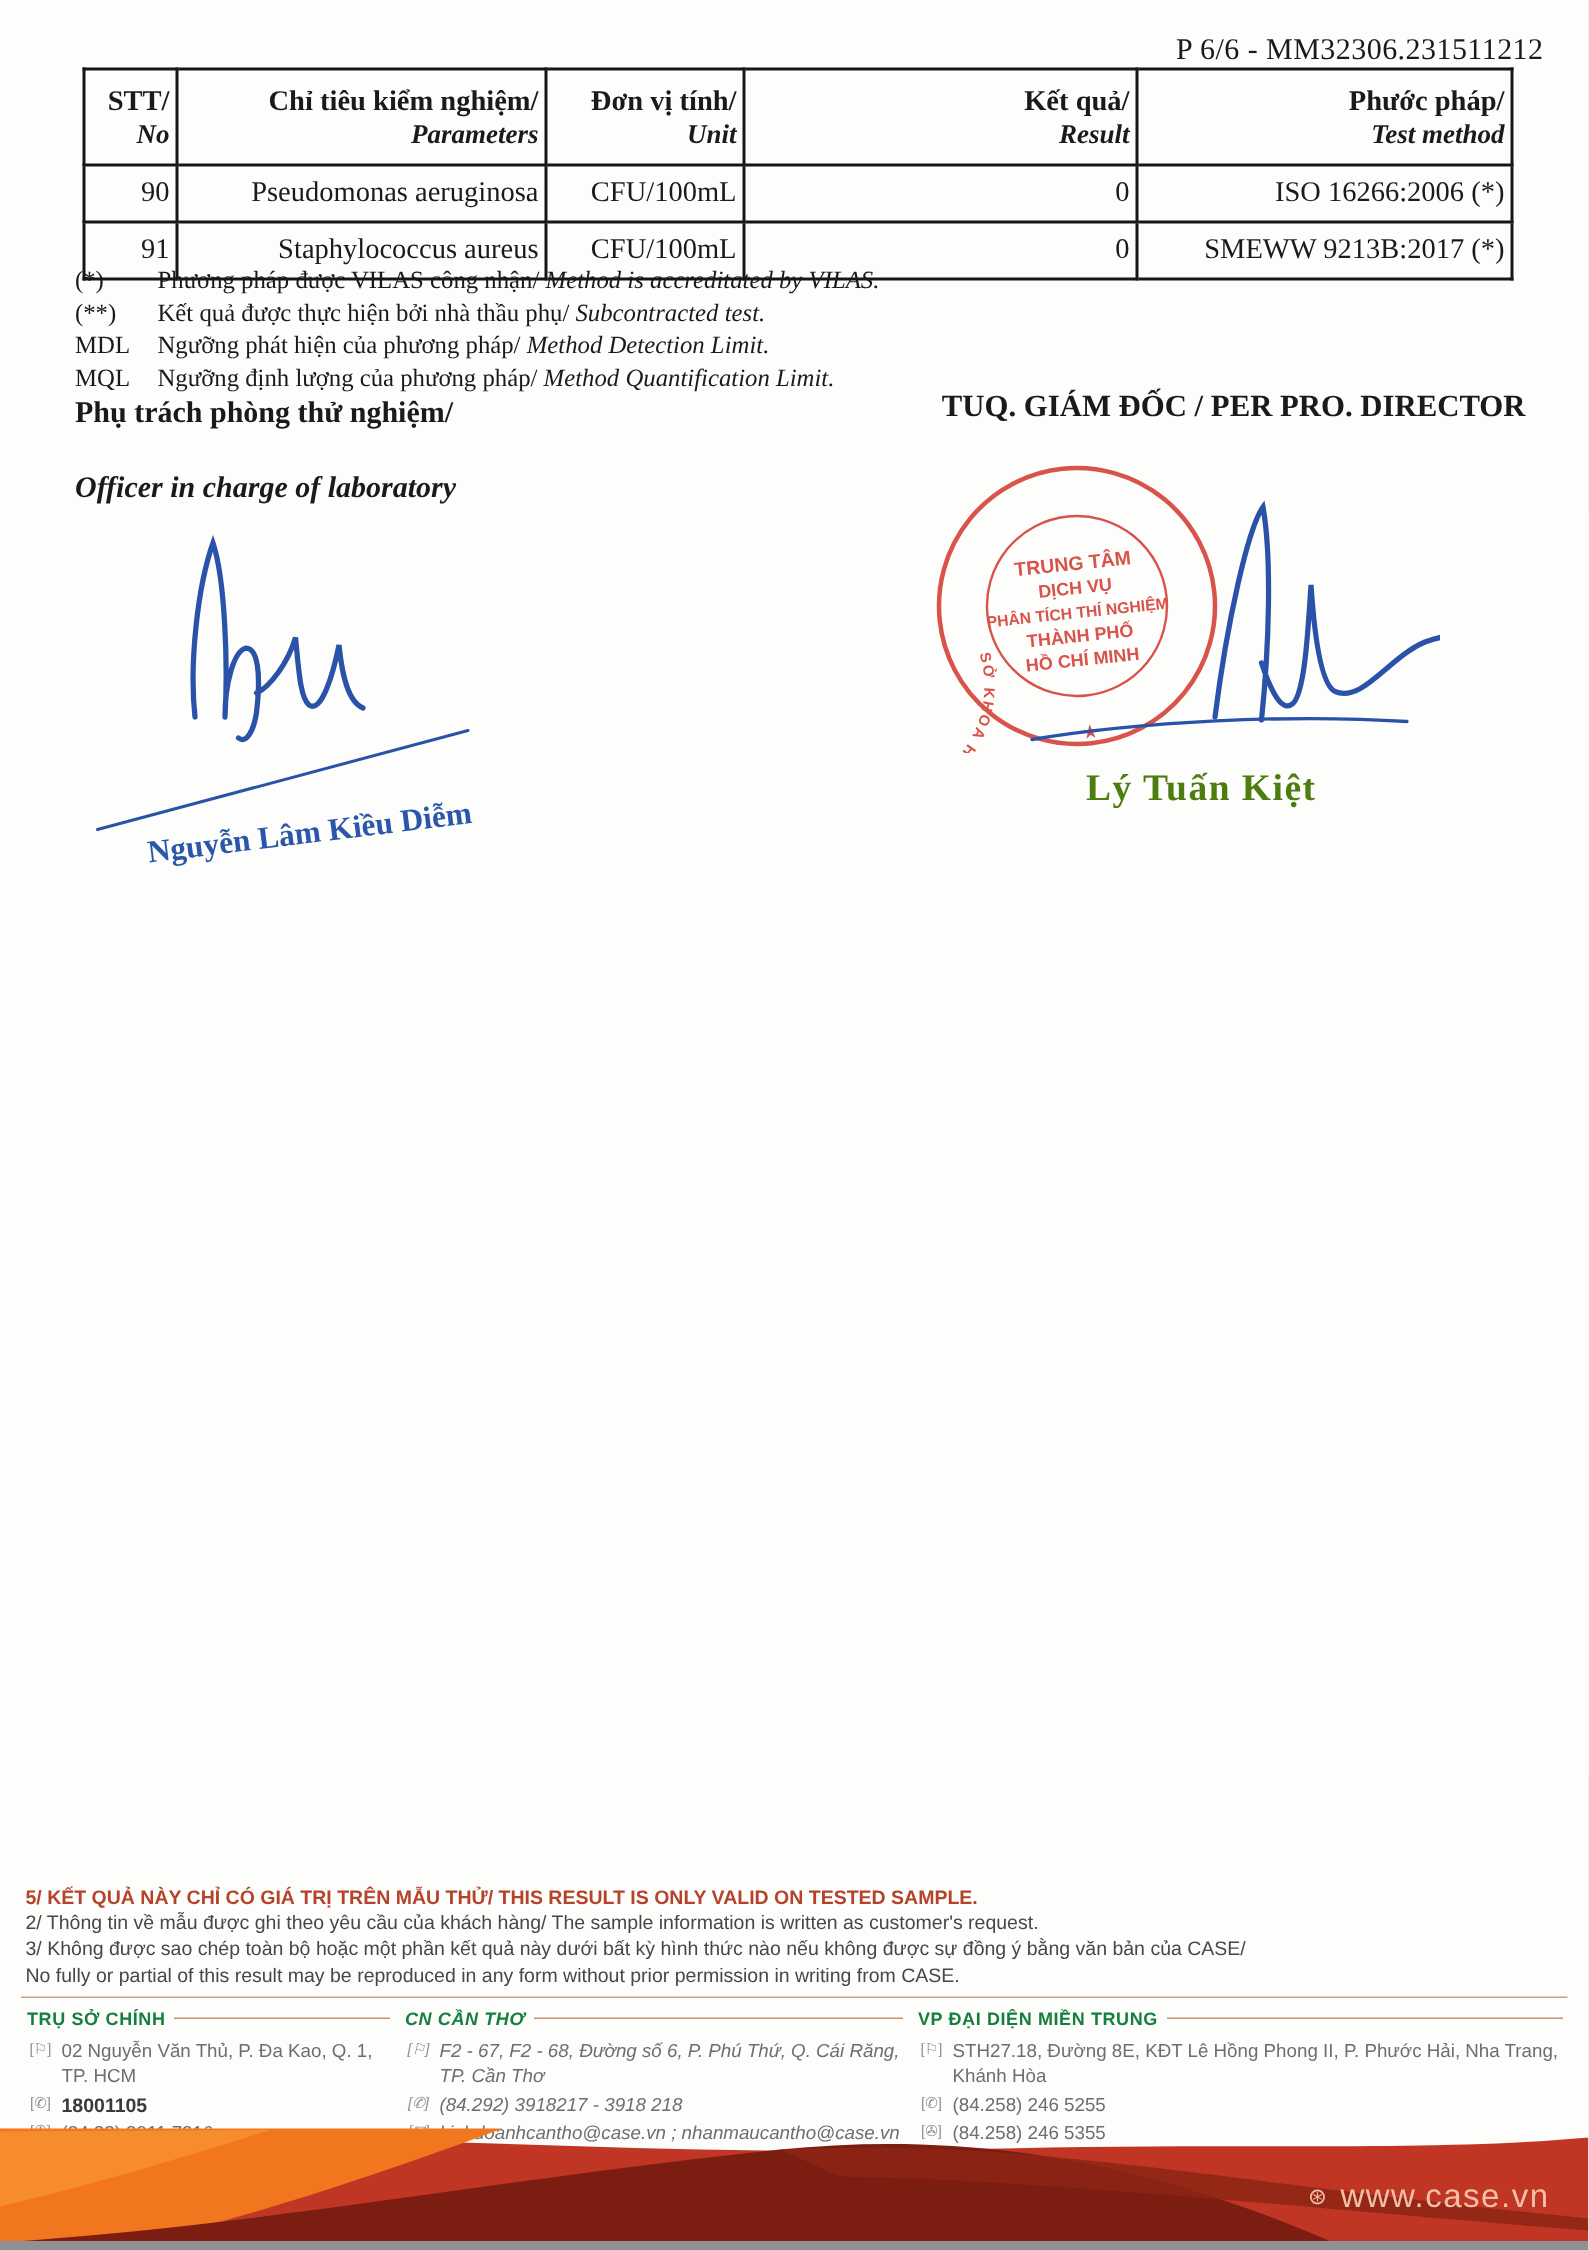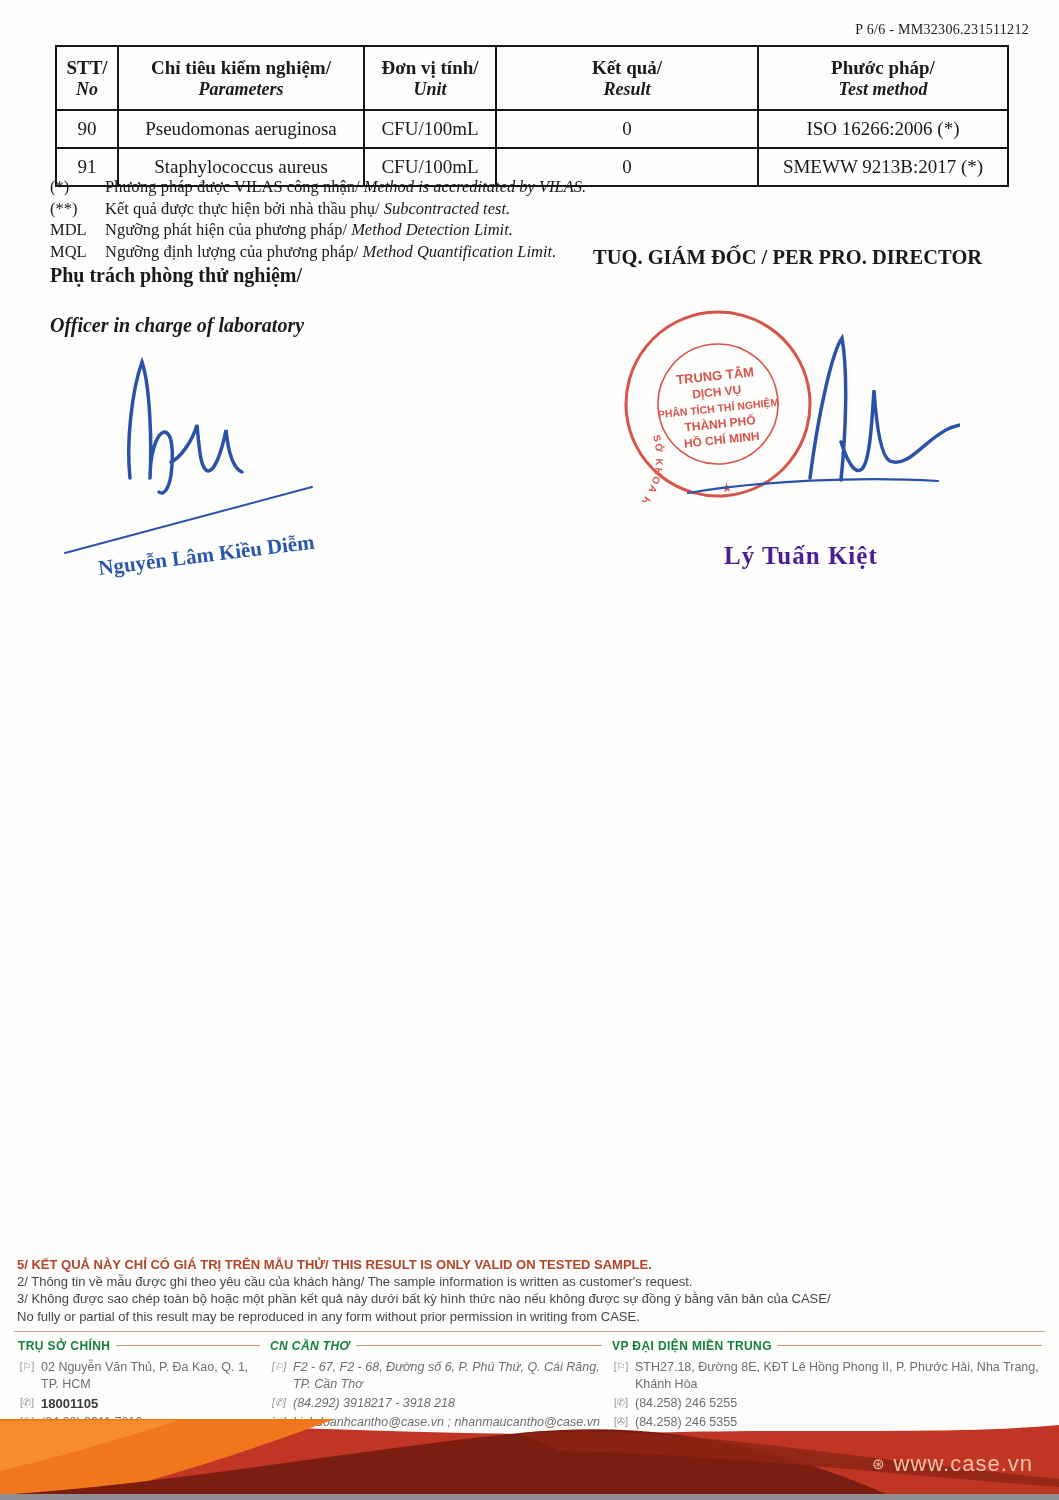--- a/index.html
+++ b/index.html
@@ -1,43 +1,43 @@
 <!DOCTYPE html>
 <html><head>
 <meta charset="utf-8">
 <style>
   html,body{margin:0;padding:0;background:#e8e8e8;}
   .page{position:relative;width:1059px;height:1500px;background:#fdfdfb;overflow:hidden;
         font-family:"Liberation Serif",serif;color:#1a1a1a;}
   
-  .pageref{position:absolute;top:22px;right:30px;font-size:14px;letter-spacing:.3px;}
+  .pageref{position:absolute;top:22px;right:30px;font-size:20px;letter-spacing:.3px;}
   
   table.results{position:absolute;left:55px;top:45px;width:952px;border-collapse:collapse;table-layout:fixed;}
-  table.results th,table.results td{border:2px solid #161616;text-align:center;vertical-align:middle;padding:2px 4px;}
+  table.results th,table.results td{border:2px solid #161616;text-align:right;vertical-align:middle;padding:2px 4px;}
   table.results th{height:58px;}
   table.results td{height:32px;font-size:19px;}
   .h-vi{font-weight:bold;font-size:19px;}
   .h-en{font-weight:bold;font-style:italic;font-size:18px;}
   
   .footnotes{position:absolute;left:50px;top:176px;font-size:16.5px;line-height:21.5px;}
   .fn-term{display:inline-block;width:55px;}
   .fn-en{font-style:italic;}
   
   .sig-left{position:absolute;left:50px;top:262px;font-weight:bold;font-size:20px;line-height:26px;}
   .sig-left .en{font-style:italic;margin-top:24px;}
-  .sig-right{position:absolute;left:593px;top:244px;width:424px;text-align:left;font-weight:bold;font-size:20.5px;line-height:27px;}
+  .sig-right{position:absolute;left:593px;top:258px;width:424px;text-align:right;font-weight:bold;font-size:20.5px;line-height:27px;}
   
   .stamp{position:absolute;left:620px;top:306px;width:196px;height:196px;opacity:.92;}
   .stamp text{font-family:"Liberation Sans",sans-serif;font-weight:bold;fill:#d5453b;}
   
   .sigsvg{position:absolute;}
   
   .name-left{position:absolute;left:100px;top:556px;width:230px;font-weight:bold;font-size:21px;
              color:#2b57ab;transform:rotate(-7deg);transform-origin:left bottom;}
-  .name-right{position:absolute;left:724px;top:512px;font-weight:bold;font-size:25px;color:#4c1d95;letter-spacing:1px;margin-top:30px;}
+  .name-right{position:absolute;left:724px;top:512px;font-weight:bold;font-size:25px;color:#4d7c0f;letter-spacing:1px;}
   
   .notes{position:absolute;left:17px;top:1256px;width:1030px;font-family:"Liberation Sans",sans-serif;
          font-size:13px;line-height:17.2px;color:#474747;}
   .notes .n0{color:#b5432a;font-weight:bold;}
   .notes-rule{position:absolute;left:14px;top:1331px;width:1031px;border-top:1px solid #caa48b;}
   
   .offices{position:absolute;left:18px;top:1338px;width:1028px;display:flex;
            font-family:"Liberation Sans",sans-serif;color:#6e6e6e;font-size:12.5px;}
   .office{line-height:17px;}
   .o1{width:242px;margin-right:10px;}

